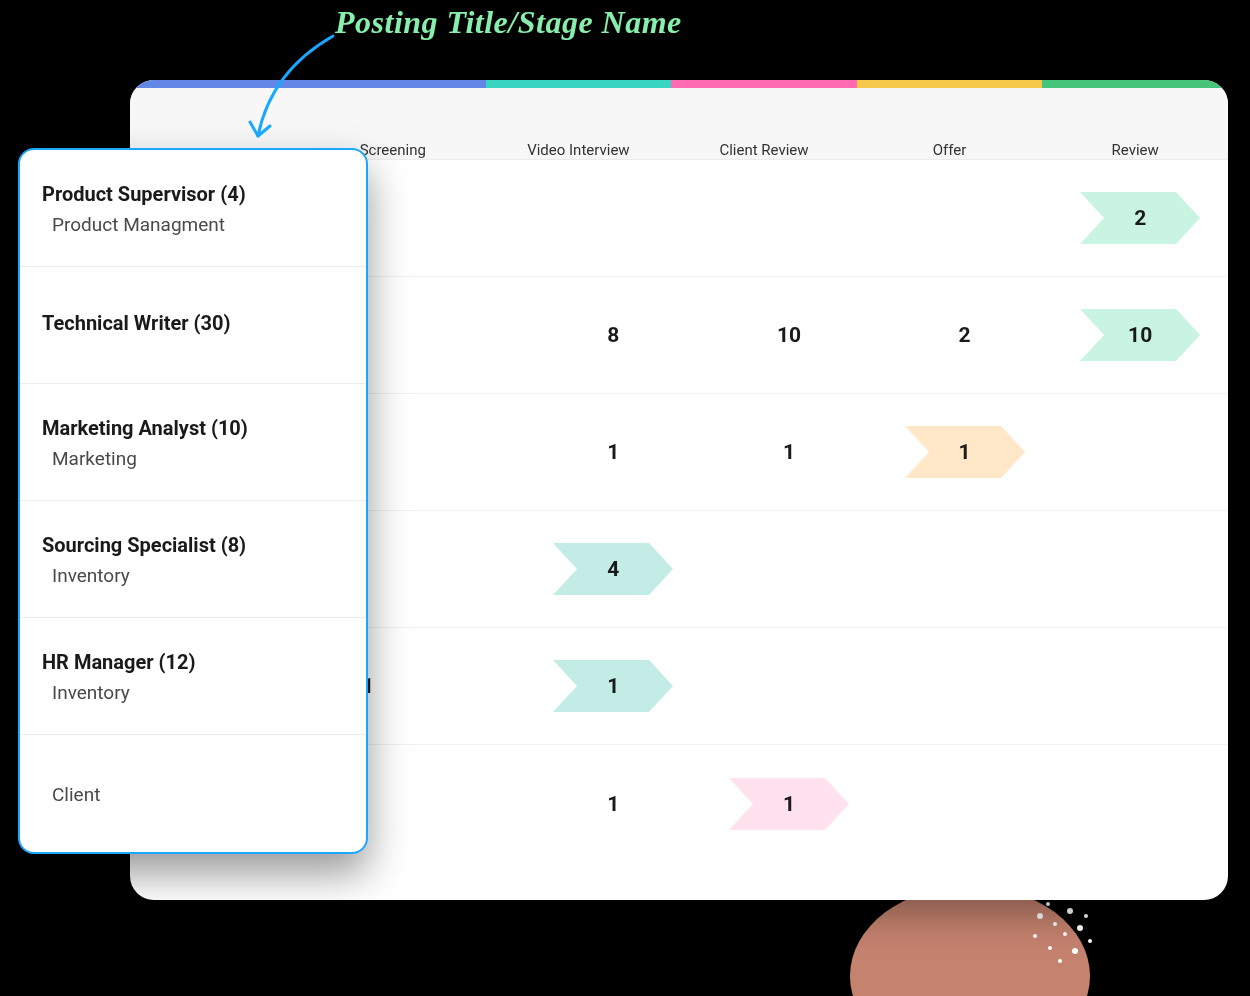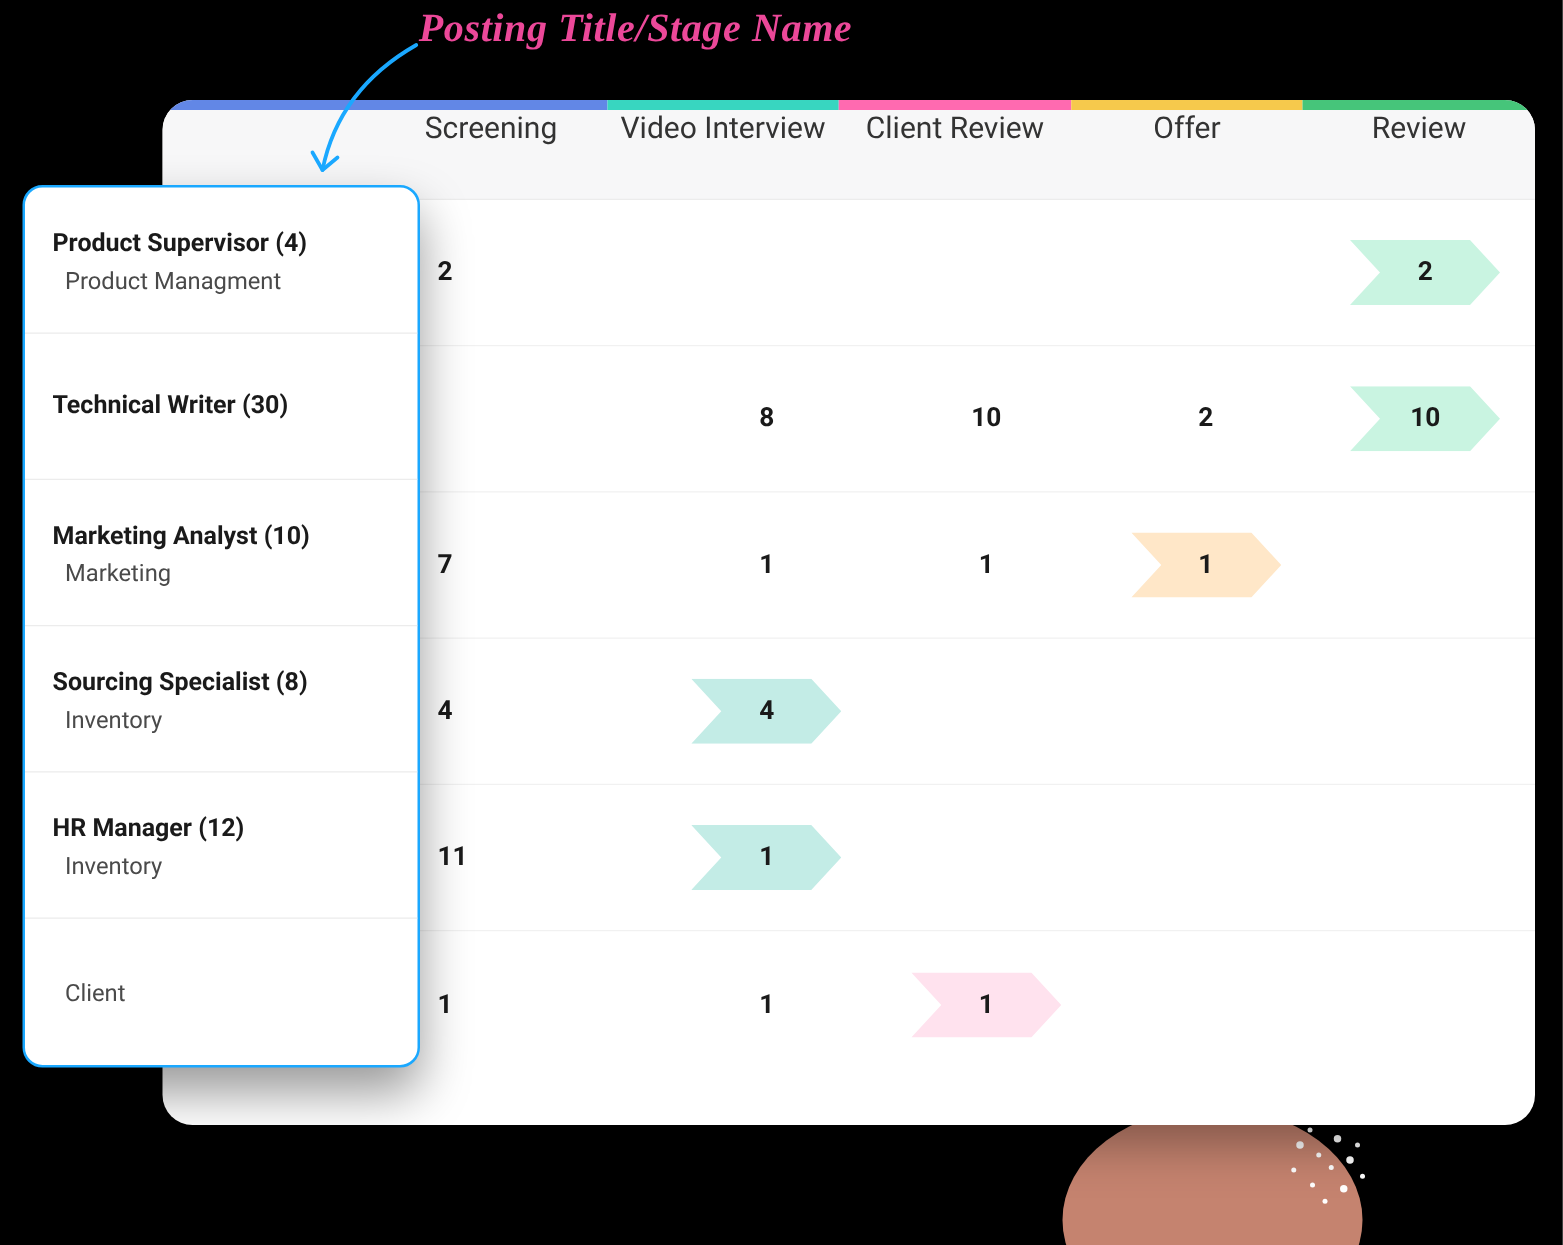--- a/index.html
+++ b/index.html
@@ -18,21 +18,21 @@
     position: relative;
     width: 1250px;
     height: 996px;
   }
 
   
   .annotation {
     position: absolute;
     top: 4px;
     left: 335px;
-    color: #ec4899;
+    color: #86efac;
     font-family: "Comic Sans MS", "Marker Felt", "Bradley Hand", cursive;
     font-size: 32px;
     font-weight: 700;
     font-style: italic;
     letter-spacing: 0.5px;
     white-space: nowrap;
   }
   .arrow {
     position: absolute;
     top: 26px;
@@ -63,23 +63,23 @@
   .panel-head {
     background: #f7f7f8;
     height: 72px;
     display: flex;
     border-bottom: 1px solid #ececec;
   }
   .panel-head-spacer { width: 170px; flex: 0 0 170px; }
   .col-head {
     flex: 1;
     display: flex;
-    align-items: flex-start;
+    align-items: flex-end;
     justify-content: center;
-    font-size: 24px;
+    font-size: 15px;
     color: #333;
   }
   .panel-body {
     overflow: hidden;
   }
   .gridrow {
     display: flex;
     align-items: center;
     height: 117px;
     border-bottom: 1px solid #f1f1f1;
@@ -119,21 +119,21 @@
     width: 100%;
     height: 100%;
     z-index: 1;
   }
 
   
   .card {
     position: absolute;
     top: 148px;
     left: 18px;
-    width: 318px;
+    width: 350px;
     background: #fff;
     border: 2px solid #1aa8ff;
     border-radius: 16px;
     box-shadow: 0 20px 40px rgba(0,0,0,0.4);
     overflow: hidden;
   }
   .cardrow {
     padding: 20px 22px 18px 22px;
     border-bottom: 1px solid #ececec;
     display: flex;

